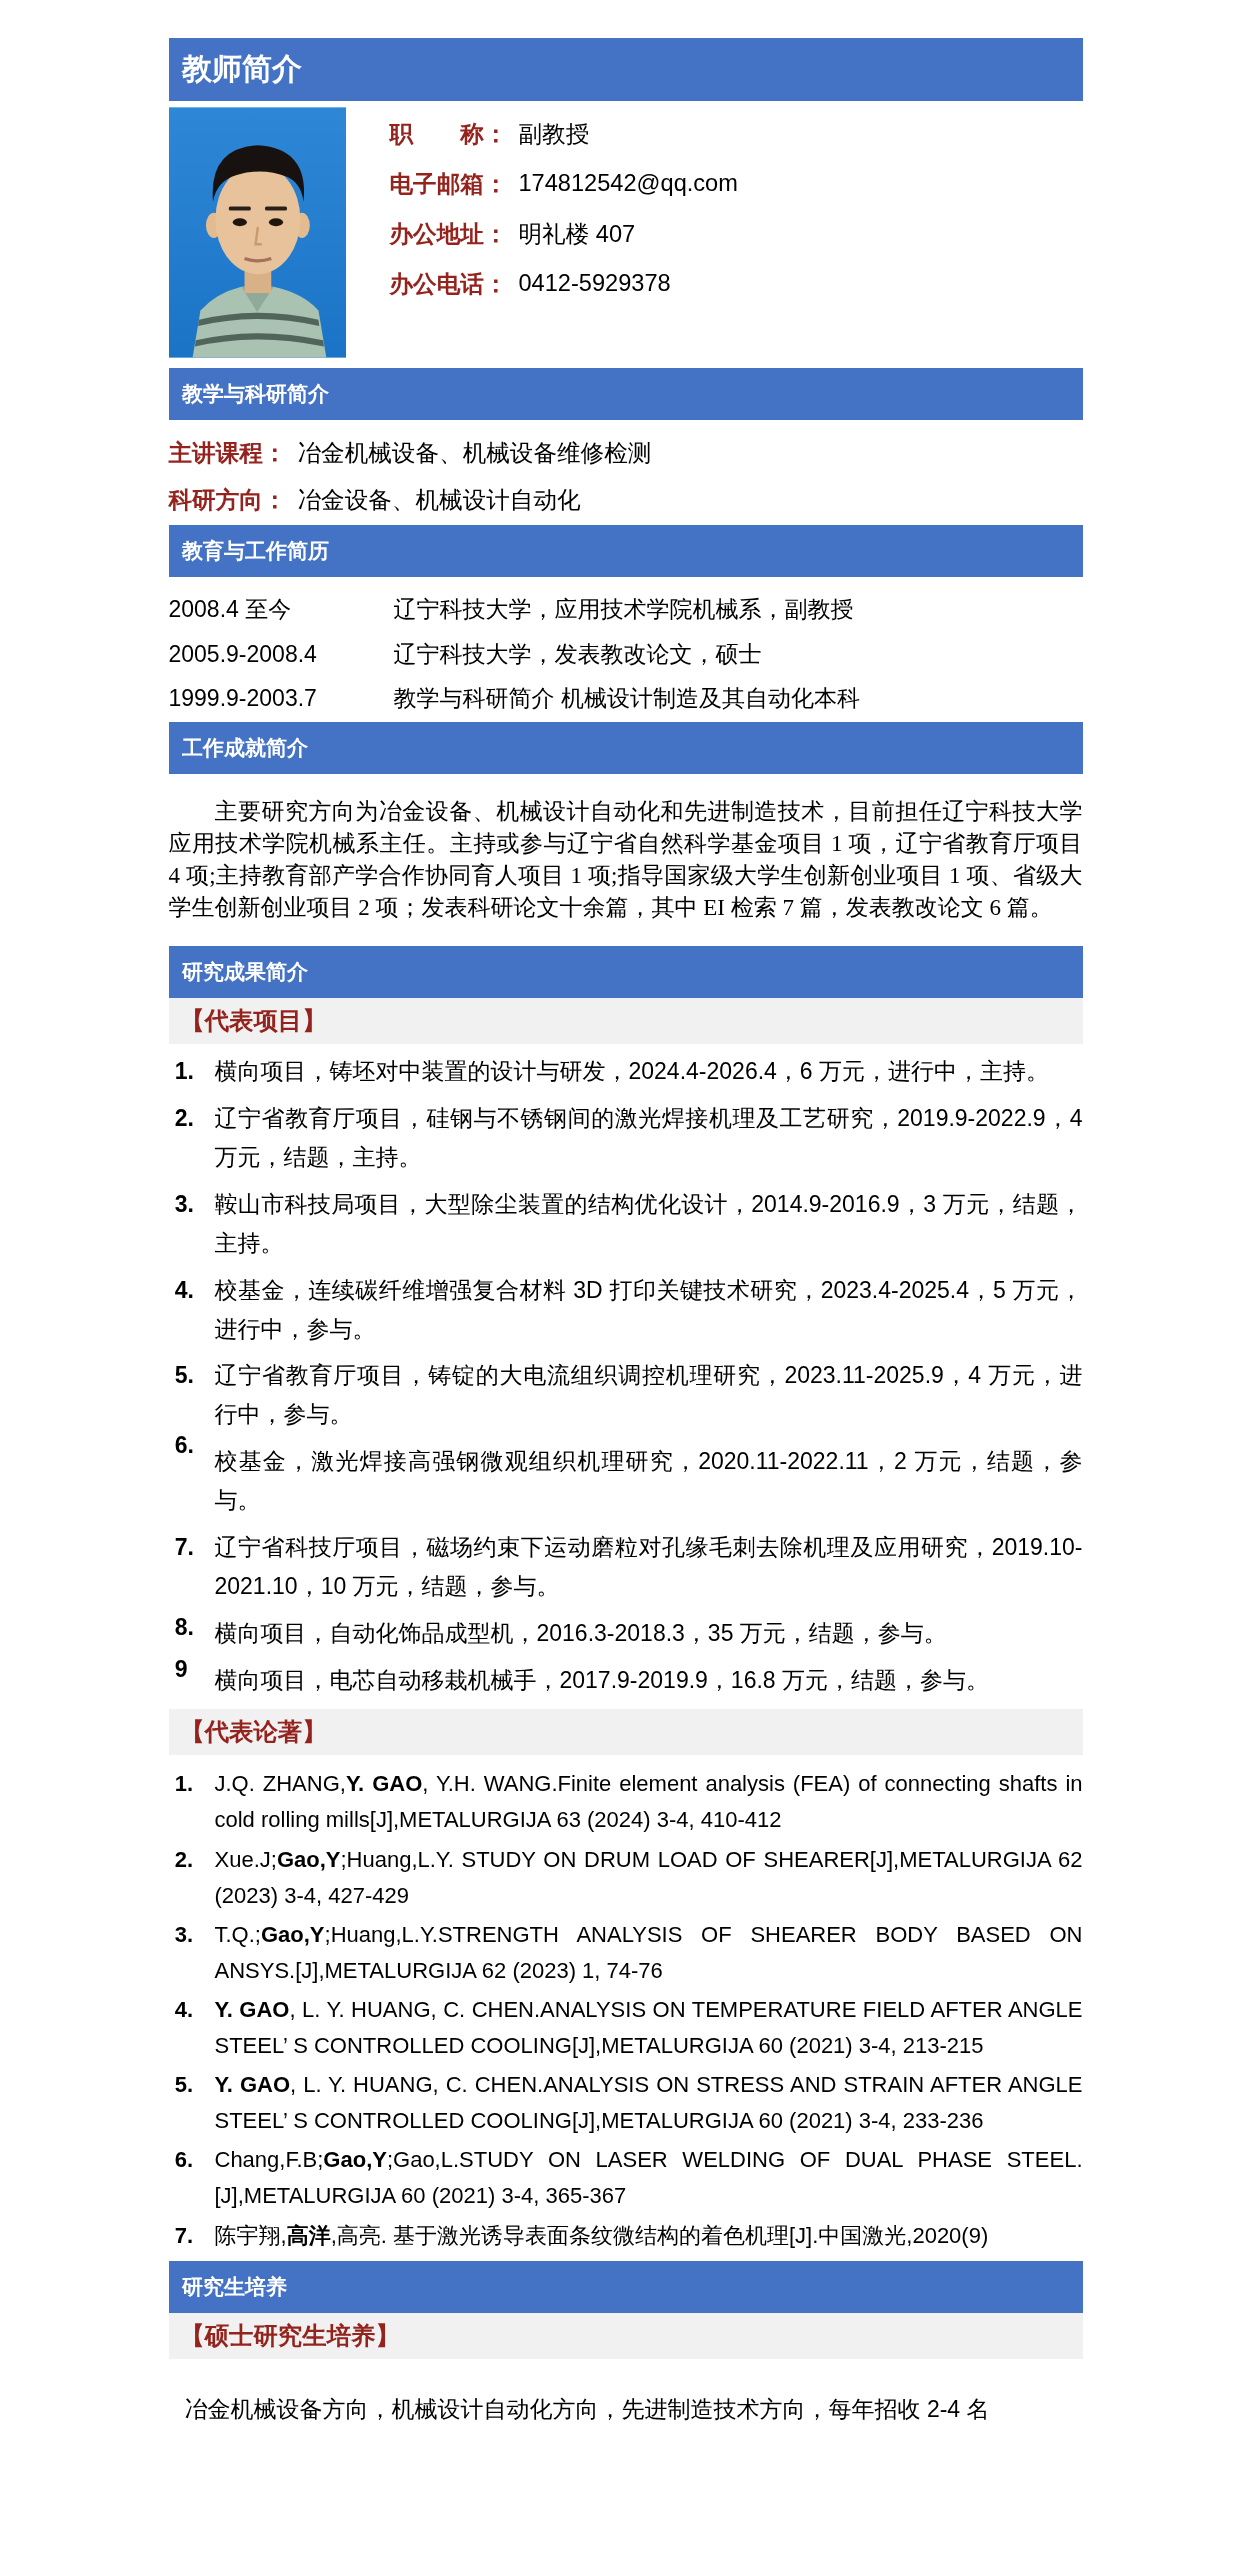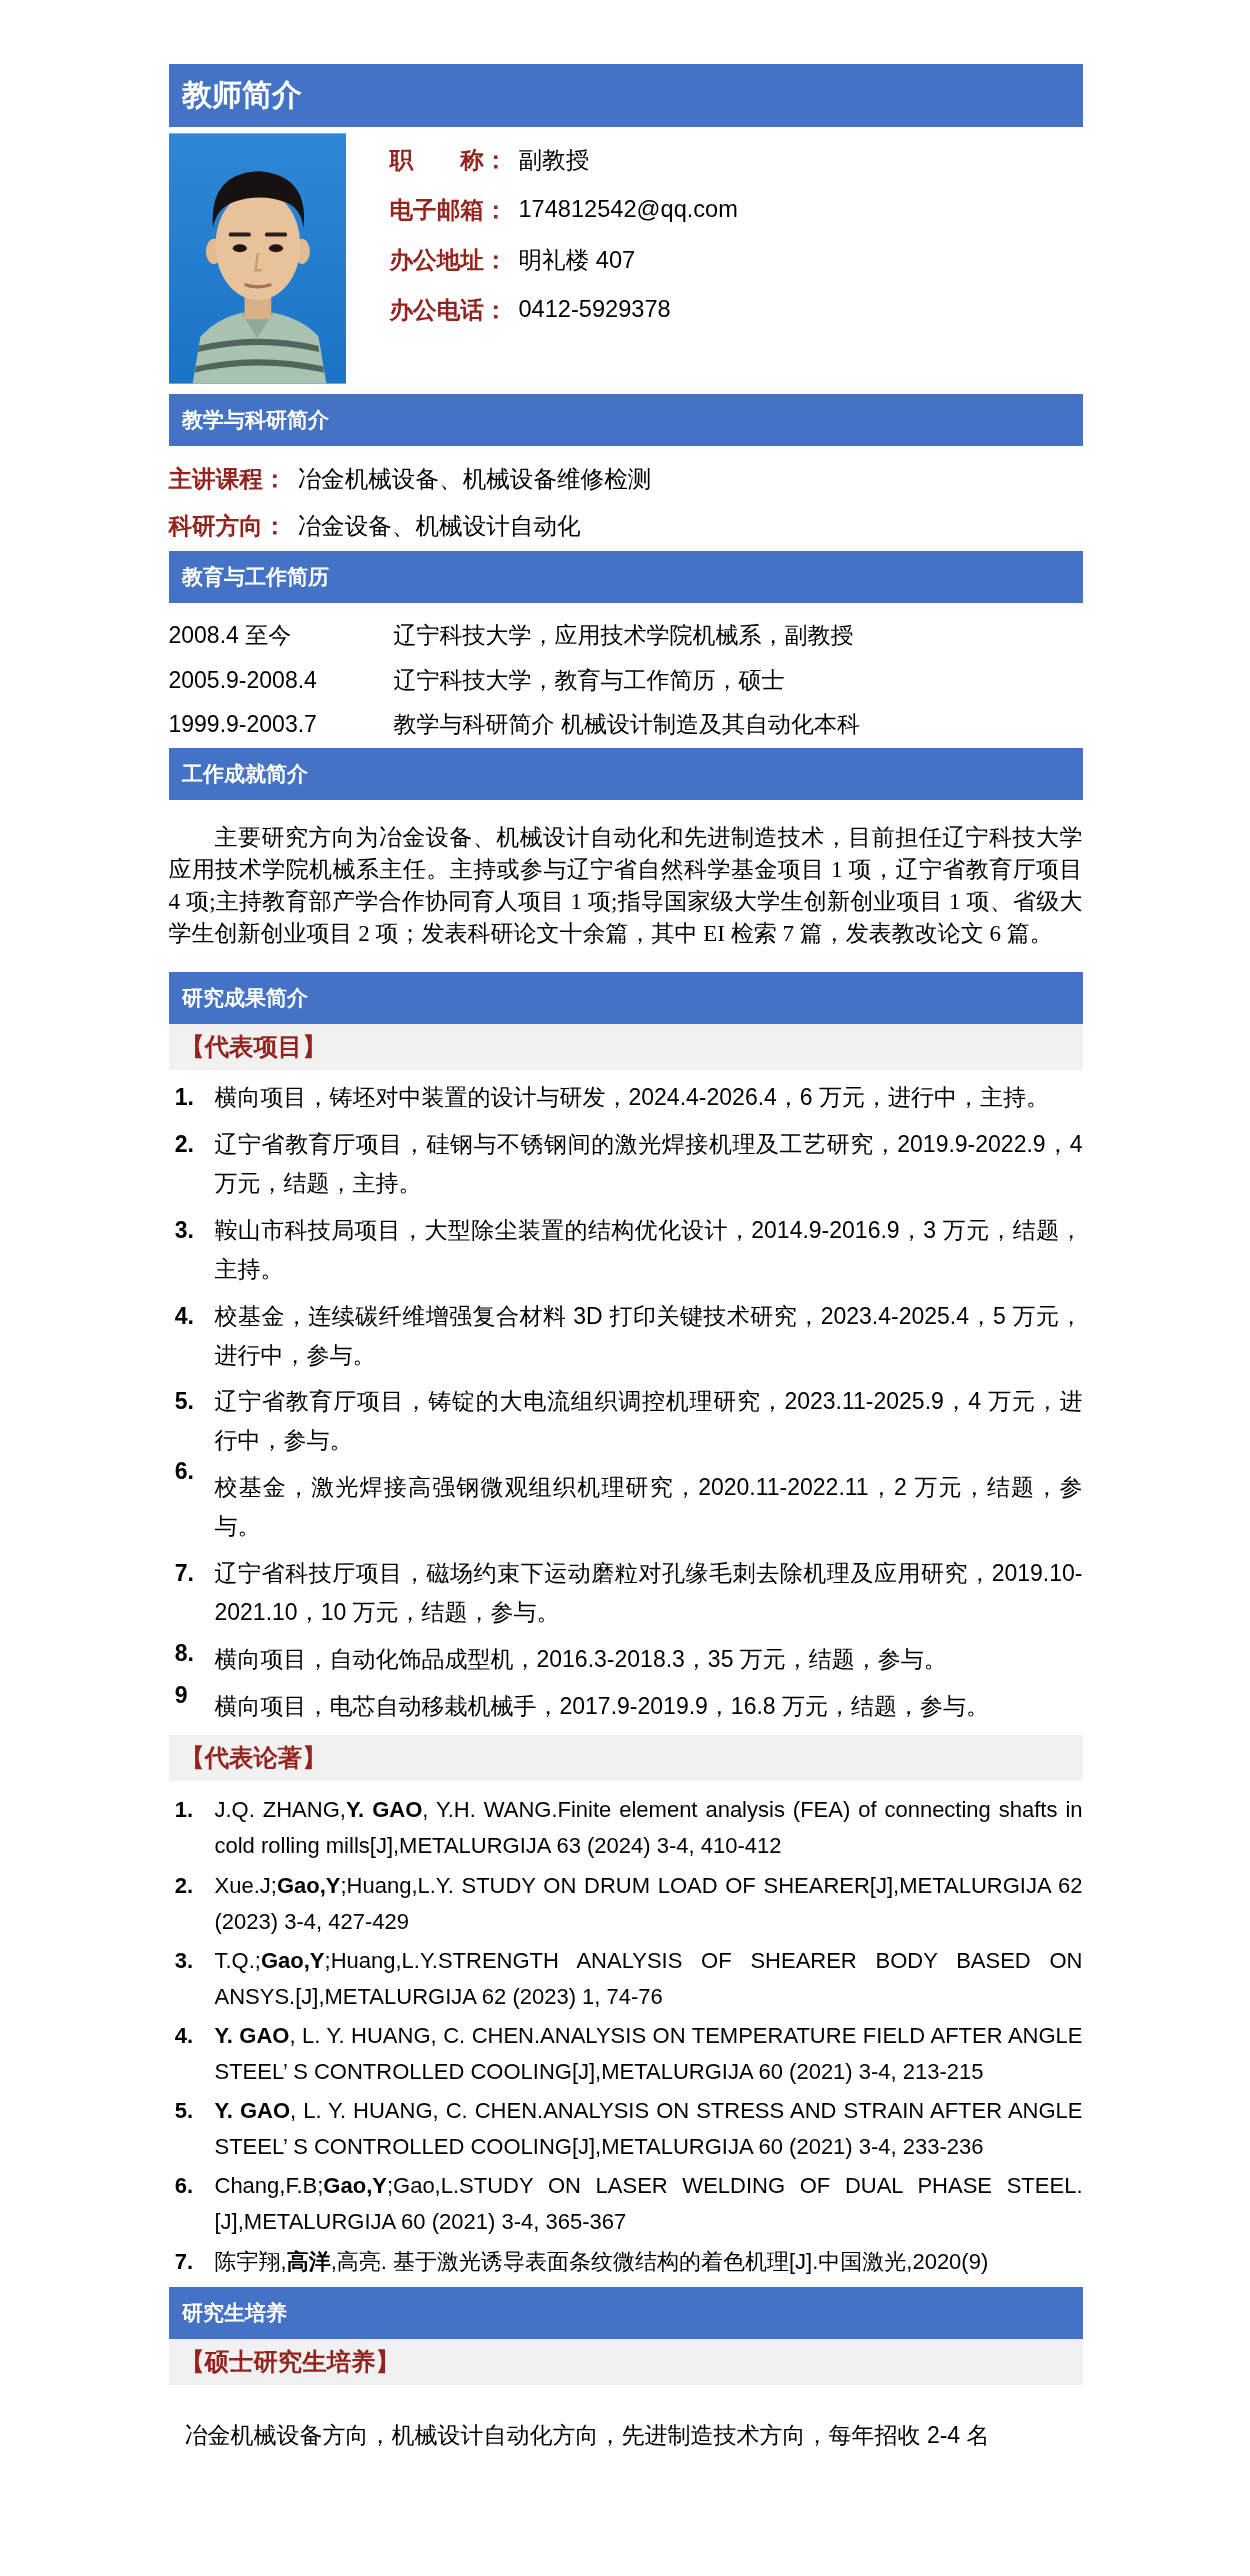--- a/index.html
+++ b/index.html
@@ -2,21 +2,21 @@
 <html style="--bar-blue: #4472C4; --dark-red: #94231E; --subheader-bg: #F1F1F1; --photo-bg: #1E7CD0;font-size:12.6px"><head>
 <meta charset="utf-8">
 <style>
   * { margin:0; padding:0; box-sizing:border-box; }
   html,body { background:#ffffff; }
   body {
     width:1251px; height:2576px;
     font-family:"Liberation Sans","DejaVu Sans",sans-serif;
     color:#000;
   }
-  .page { width:914px; margin:0 auto; padding-top:64px; }
+  .page { width:914px; margin:0 auto; padding-top:38px; }
 
   .bar {
     background:var(--bar-blue,#4472C4);
     color:#fff; font-weight:bold;
     display:flex; align-items:center;
     padding-left:13.4px;
   }
   .bar.main { height:63px; font-size:30px; }
   .bar.sub  { height:52px; font-size:21px; }
 
@@ -152,21 +152,21 @@
   <div class="bar sub">
     <span>教育与工作简历</span>
   </div>
   <div class="career-block">
     <div class="crow">
       <span class="period">2008.4 至今</span>
       <span class="detail">辽宁科技大学，应用技术学院机械系，副教授</span>
     </div>
     <div class="crow">
       <span class="period">2005.9-2008.4</span>
-      <span class="detail">辽宁科技大学，教育与工作简历，硕士</span>
+      <span class="detail">辽宁科技大学，发表教改论文，硕士</span>
     </div>
     <div class="crow">
       <span class="period">1999.9-2003.7</span>
       <span class="detail">教学与科研简介 机械设计制造及其自动化本科</span>
     </div>
   </div>
 
   <div class="bar sub">
     <span>工作成就简介</span>
   </div>

